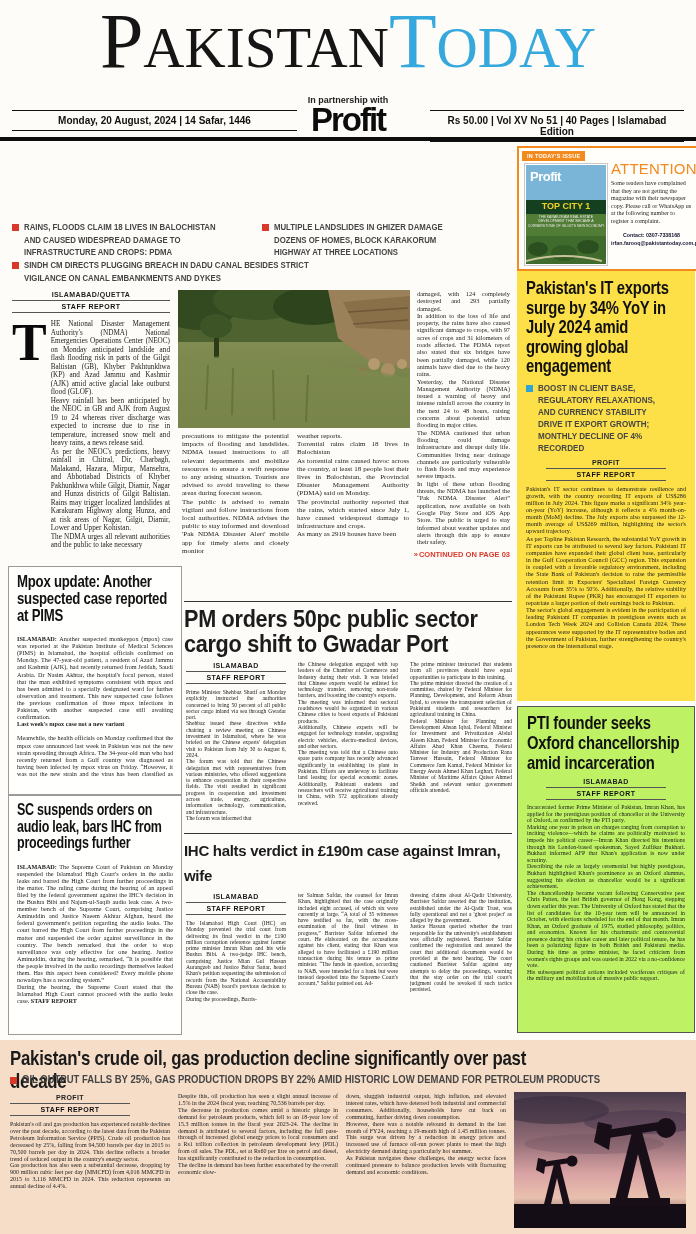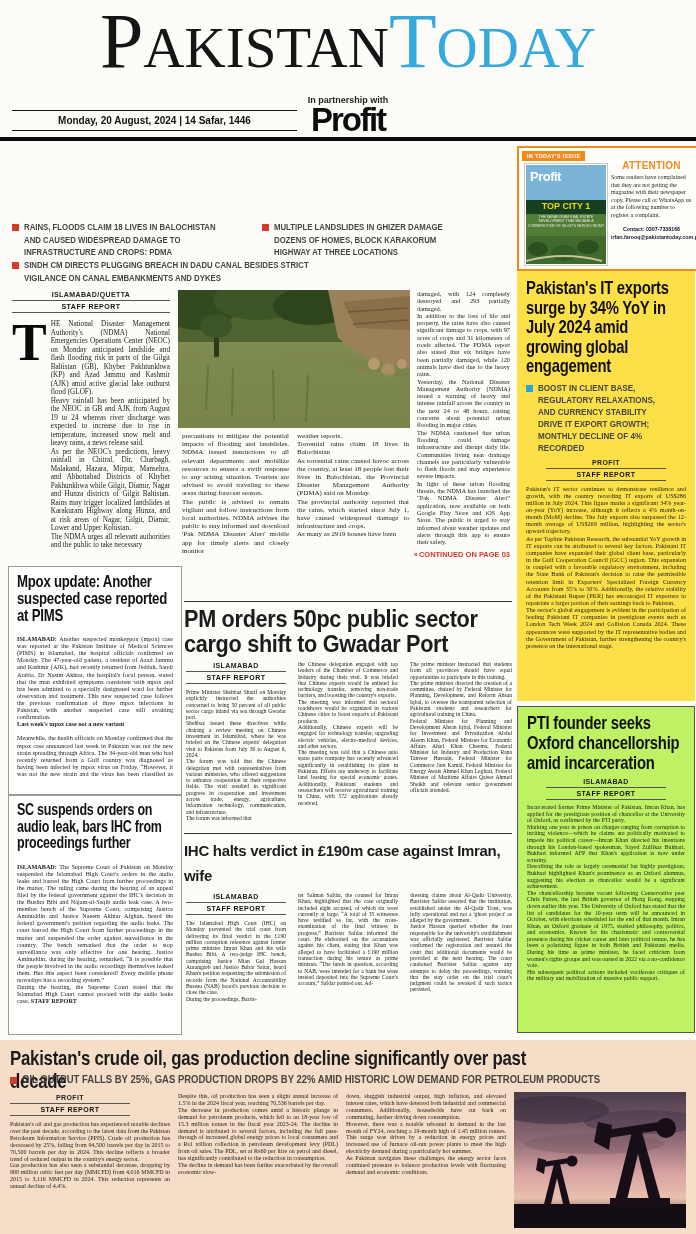--- a/index.html
+++ b/index.html
@@ -41,21 +41,21 @@
   .issue-box{left:517px;top:146px;width:178px;height:121px;border:2px solid #f28a1e;background:#fffefb;}
   .issue-chip{position:absolute;left:3px;top:3px;background:#f28a1e;color:#fff;font-size:5.5px;font-weight:bold;
               padding:2px 5px;letter-spacing:.3px;}
   .mag{position:absolute;left:5px;top:15px;width:80px;height:99px;background:#fff;border:1px solid #c9c9c9;padding:1px;}
   .mag-inner{position:relative;width:100%;height:100%;
      background:linear-gradient(#7ab5d8 0 35%,#14401f 35% 50%,#527d36 50% 72%,#3f6b2c 72% 100%);}
   .mag-profit{position:absolute;left:4px;top:4px;color:#fff;font-weight:bold;font-size:13px;letter-spacing:-0.5px;}
   .mag-band{position:absolute;left:0;top:36%;width:100%;text-align:center;color:#f2d21f;font-weight:bold;font-size:9px;}
   .mag-cap{position:absolute;left:0;top:50%;width:100%;text-align:center;color:#e8e8e8;font-size:3.5px;line-height:4.5px;}
   .attn{position:absolute;left:92px;top:12px;width:81px;}
-  .attn-h{color:#f28a1e;font-weight:bold;font-size:10px;letter-spacing:.2px;text-align:center;}
+  .attn-h{color:#f28a1e;font-weight:normal;font-size:15px;letter-spacing:.2px;}
   .attn-b{font-family:"Liberation Serif",serif;font-size:6px;line-height:7.6px;color:#222;margin-top:3px;text-align:left;}
   .attn-c{font-size:5.3px;font-weight:bold;text-align:center;margin-top:6px;color:#15152e;}
   .attn-e{font-size:5.3px;font-weight:bold;text-align:center;margin-top:2px;color:#15152e;}
   .it-box{left:517px;top:271px;width:178px;height:430px;background:#fde047;padding:7px 9px;box-sizing:border-box;overflow:hidden;}
   .pti-box{left:517px;top:706px;width:178px;height:327px;background:#bef264;border:1.5px solid #555;
            padding:6px 9px;box-sizing:border-box;overflow:hidden;}
   
   .strip{left:0;top:1040px;width:696px;height:194px;background:#f5ddc8;}
   .photo-frame{overflow:hidden;}
   svg{display:block;}
@@ -64,20 +64,21 @@
 <body>
 
 <div class="page">
 
   <div class="abs mast">
     <span class="blk big">P</span><span class="blk small">AKISTAN</span><span class="blu big">T</span><span class="blu small">ODAY</span>
   </div>
   <div class="abs partner-line">In partnership with</div>
   <div class="abs profit-logo">Profit</div>
   <div class="abs daterule" style="left:12px;top:110px;width:285px;">Monday, 20 August, 2024 | 14 Safar, 1446</div>
+  <div class="abs daterule" style="left:430px;top:110px;width:254px;">Rs 50.00 | Vol XV No 51 | 40 Pages | Islamabad Edition</div>
   <div class="abs thickrule"></div>
 
 
   <div class="abs bullet" style="left:12px;top:221px;width:246px;">
     <span class="bsq red"></span>
     <span class="btxt sq" style="--sx:.82;">RAINS, FLOODS CLAIM 18 LIVES IN BALOCHISTAN AND CAUSED WIDESPREAD DAMAGE TO INFRASTRUCTURE AND CROPS: PDMA</span>
   </div>
   <div class="abs bullet" style="left:262px;top:221px;width:227px;">
     <span class="bsq red"></span>
     <span class="btxt sq" style="--sx:.82;">MULTIPLE LANDSLIDES IN GHIZER DAMAGE DOZENS OF HOMES, BLOCK KARAKORUM HIGHWAY AT THREE LOCATIONS</span>

